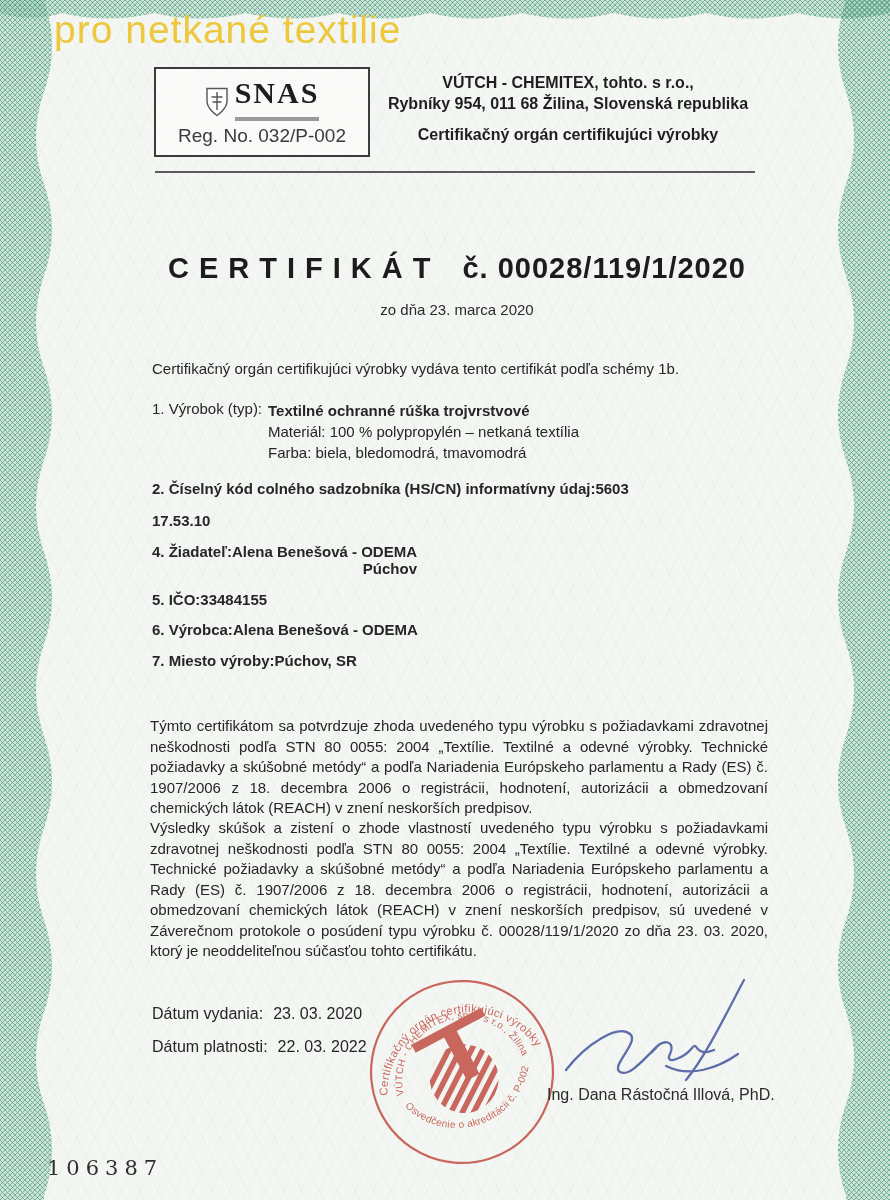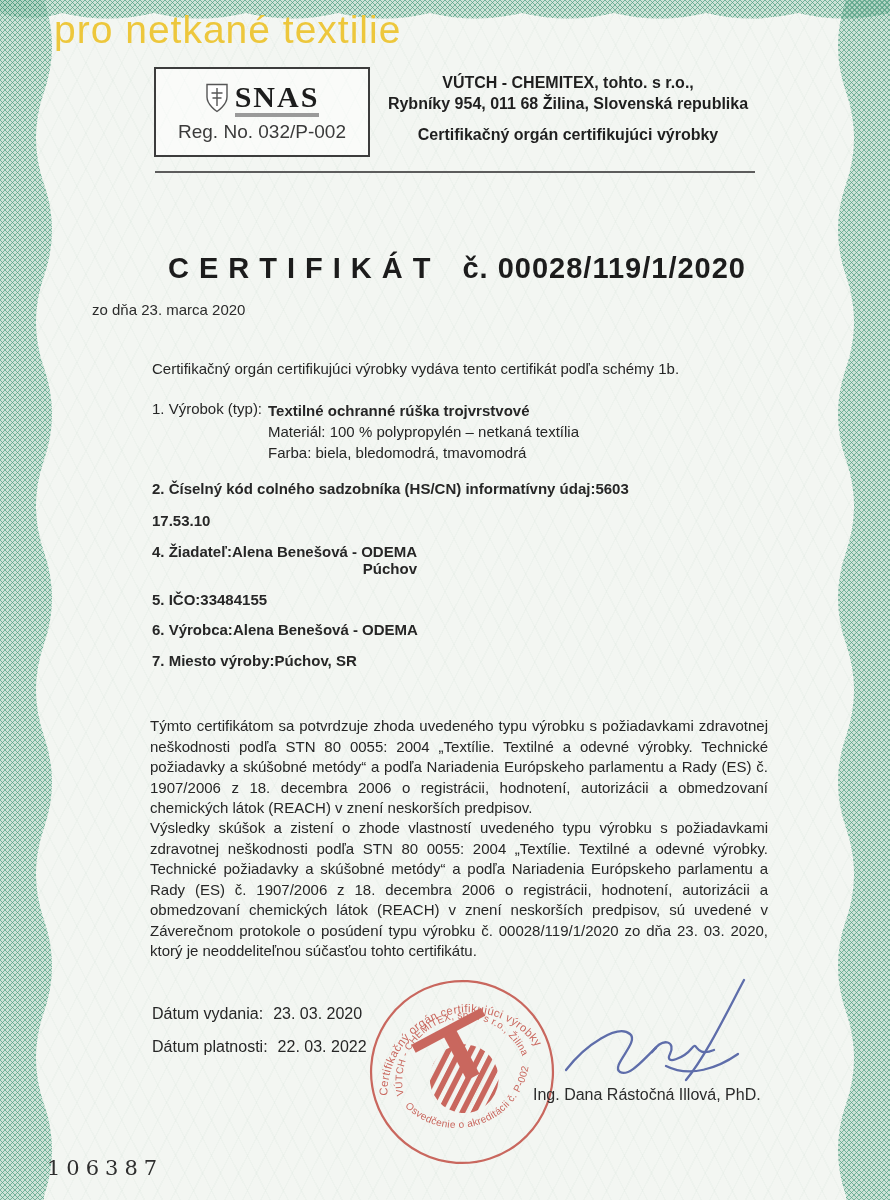--- a/index.html
+++ b/index.html
@@ -19,48 +19,48 @@
   .overlay-text{left:54px;top:8px;font-size:39px;color:#edc73c;letter-spacing:1px;}
   
   .snas-box{
     left:154px;top:67px;width:212px;height:86px;
     border:2px solid #3c3c3c;background:rgba(255,255,255,0.55);
     display:flex;flex-direction:column;align-items:center;justify-content:center;gap:4px;
   }
   .snas-logo-row{display:flex;align-items:flex-end;gap:6px;}
   .snas-word{
     font-family:"Liberation Serif", serif;font-weight:bold;font-size:30px;color:#1d1d1d;
-    line-height:1;letter-spacing:2px;border-bottom:4px solid #9a9a9a;padding-bottom:1px;
+    line-height:1;letter-spacing:2px;border-bottom:4px solid #9a9a9a;padding-bottom:9px;
   }
   .snas-reg{font-size:19px;color:#3a3a3a;}
   
   .header-block{left:378px;top:72px;width:380px;text-align:center;font-weight:bold;font-size:16px;line-height:21px;color:#1f1f1f;}
   .header-org{margin-top:10px;}
   .rule{left:155px;top:171px;width:600px;border-top:2px solid #5c5c5c;height:0;}
   
   .title-block{left:92px;top:252px;width:730px;text-align:center;font-weight:bold;font-size:29px;color:#1c1c1c;white-space:nowrap;}
   .title-word{letter-spacing:10px;}
   .title-number{letter-spacing:1px;margin-left:14px;}
-  .title-date{left:92px;top:301px;width:730px;font-size:15px;color:#2b2b2b;}
+  .title-date{left:92px;top:301px;width:730px;text-align:center;font-size:15px;color:#2b2b2b;}
   
   .intro-line{left:152px;top:352px;width:640px;font-size:15px;margin-top:8px;}
   
   .item1-label{left:152px;top:400px;font-size:15px;}
   .item1-values{left:268px;top:400px;width:420px;font-size:15px;line-height:21px;}
   .item1-values .v-bold{font-weight:bold;}
   
   .row{left:152px;width:611px;display:flex;font-size:15px;font-weight:bold;}
   .row .val{text-align:right;}
   
   .para{left:150px;width:618px;font-size:15px;line-height:20.5px;text-align:justify;color:#262626;}
   
   .date-row{left:152px;font-size:16px;}
   .date-row .dval{margin-left:10px;}
   
-  .signer-name{left:533px;top:1086px;font-size:16px;color:#2b2b2b;}
+  .signer-name{left:547px;top:1086px;font-size:16px;color:#2b2b2b;}
   
   .serial{left:47px;top:1156px;font-family:"DejaVu Serif", serif;font-size:21px;letter-spacing:6px;color:#2e2e2e;}
   .stamp-svg{left:366px;top:976px;}
   .signature-svg{left:548px;top:962px;}
 </style>
 </head>
 <body>
 
 <div class="page">
 

